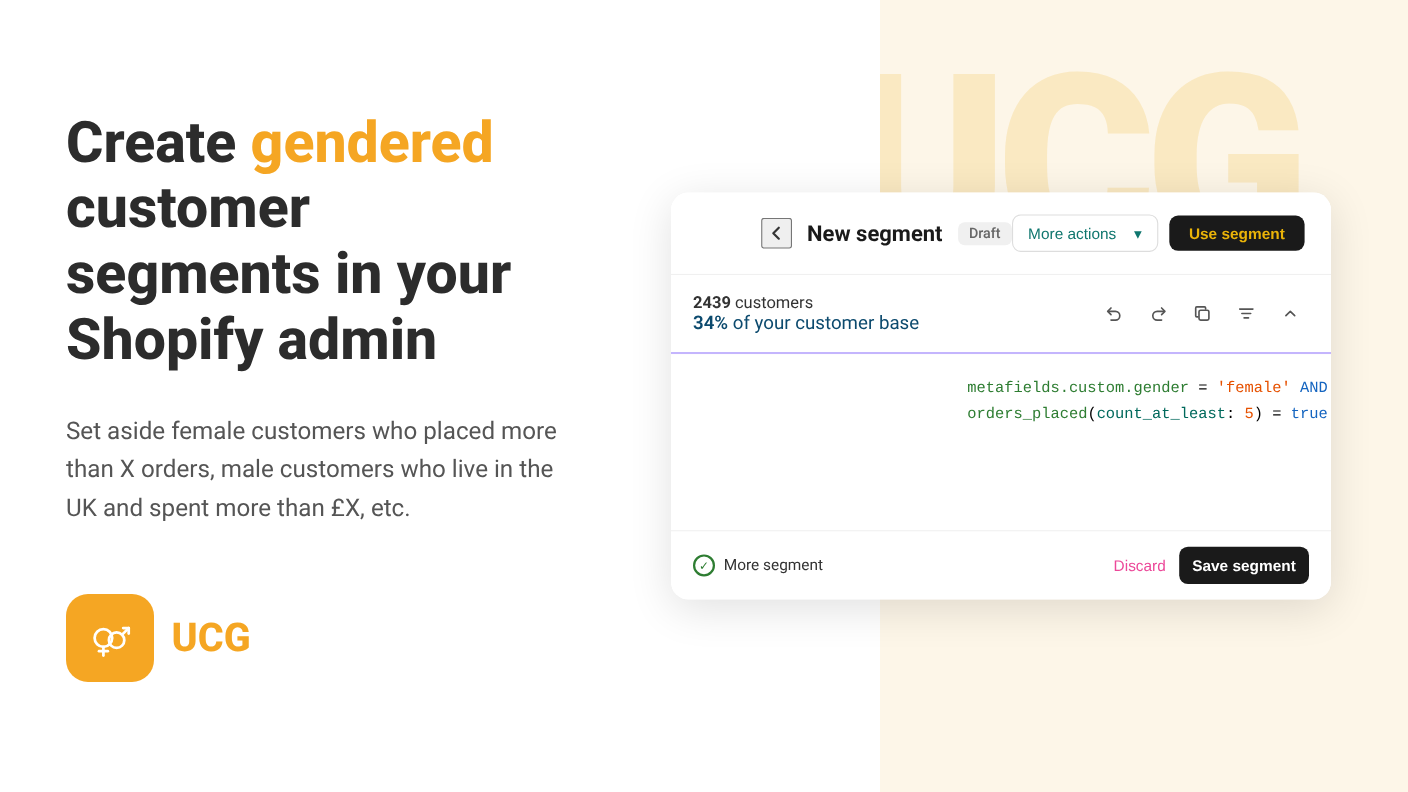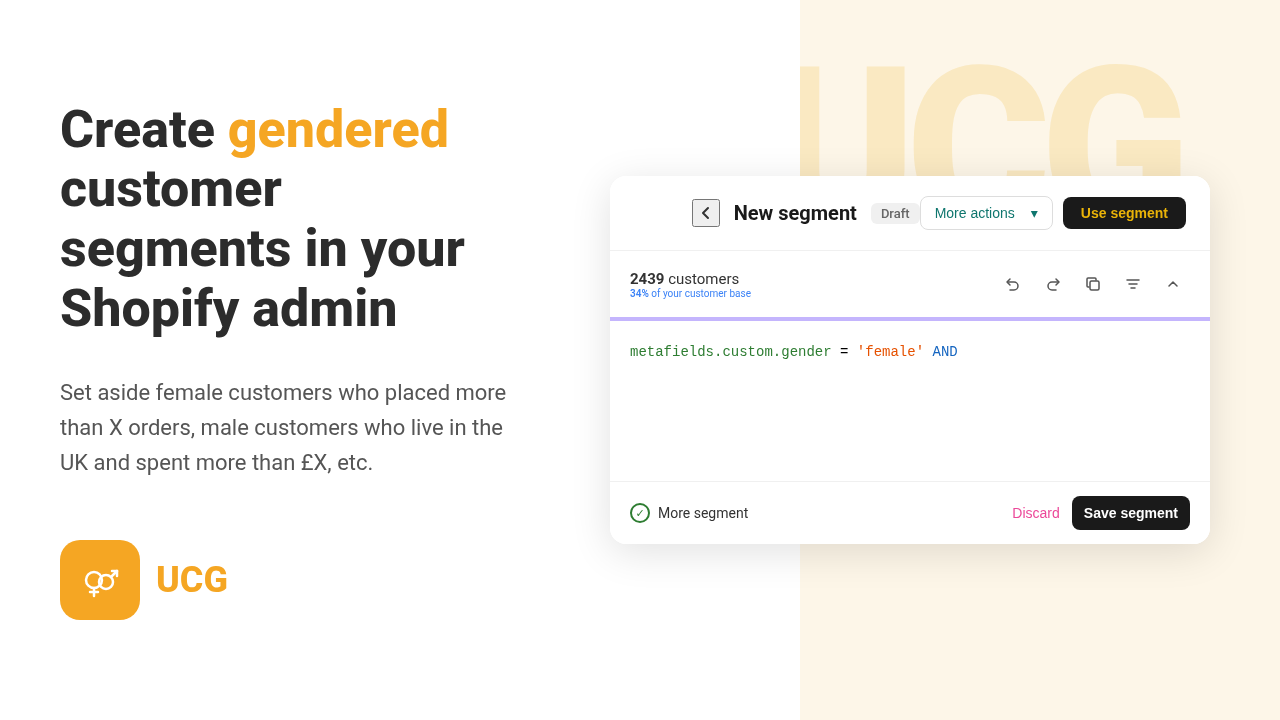--- a/index.html
+++ b/index.html
@@ -193,40 +193,40 @@
     .card-body {
       padding: 0;
     }
 
     
     .stats-bar {
       display: flex;
       align-items: center;
       justify-content: space-between;
       padding: 16px 20px;
-      border-bottom: 4px solid #c4b5fd;
+      border-bottom: 2px solid #c4b5fd;
     }
 
     .stats-left {
       display: flex;
       flex-direction: column;
     }
 
     .stats-count {
       font-size: 15px;
       color: #333;
     }
 
     .stats-count strong {
       font-weight: 700;
     }
 
     .stats-pct {
-      font-size: 10px;
-      color: #3b82f6;
+      font-size: 17px;
+      color: #0c4a6e;
     }
 
     .stats-pct strong {
       font-weight: 600;
     }
 
     .stats-actions {
       display: flex;
       align-items: center;
       gap: 6px;
@@ -247,20 +247,21 @@
     }
 
     
     .code-editor {
       padding: 20px 3px 60px 20px;
       min-height: 160px;
       background: #fff;
       font-family: 'Courier New', Courier, monospace;
       font-size: 14px;
       line-height: 1.7;
+      text-align: right;
     }
 
     .code-line {
       white-space: pre;
     }
 
     .kw-green { color: #2e7d32; }
     .kw-blue { color: #1565c0; }
     .kw-orange { color: #e65100; }
     .kw-teal { color: #00695c; }
@@ -423,20 +424,21 @@
             <button class="icon-btn" title="Collapse">
               <svg width="16" height="16" viewBox="0 0 16 16" fill="none">
                 <path d="M4 10L8 6L12 10" stroke="#555" stroke-width="1.5" stroke-linecap="round" stroke-linejoin="round"></path>
               </svg>
             </button>
           </div>
         </div>
 
         <div class="code-editor">
           <div class="code-line"><span class="kw-green">metafields.custom.gender</span><span> = </span><span class="kw-orange">'female'</span><span> </span><span class="kw-blue">AND</span></div>
+          <div class="code-line"><span class="kw-green">orders_placed</span><span>(</span><span class="kw-teal">count_at_least</span><span>: </span><span class="kw-orange">5</span><span>) = </span><span class="kw-blue">true</span></div>
         </div>
       </div>
 
       <div class="card-footer">
         <div class="valid-badge">
           <div class="valid-icon">✓</div>
           <span>More segment</span>
         </div>
         <div class="footer-actions">
           <button class="discard-btn">Discard</button>

